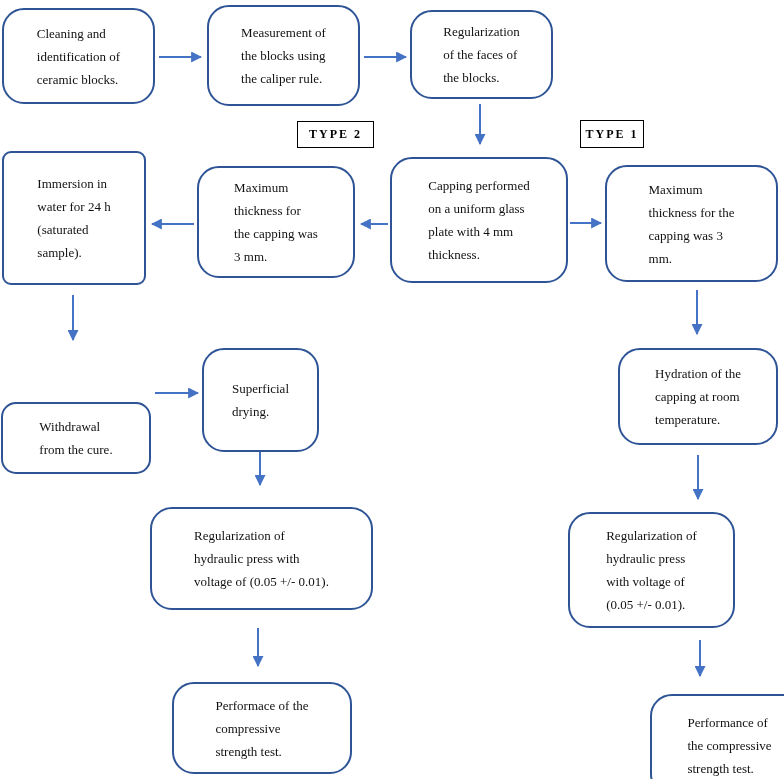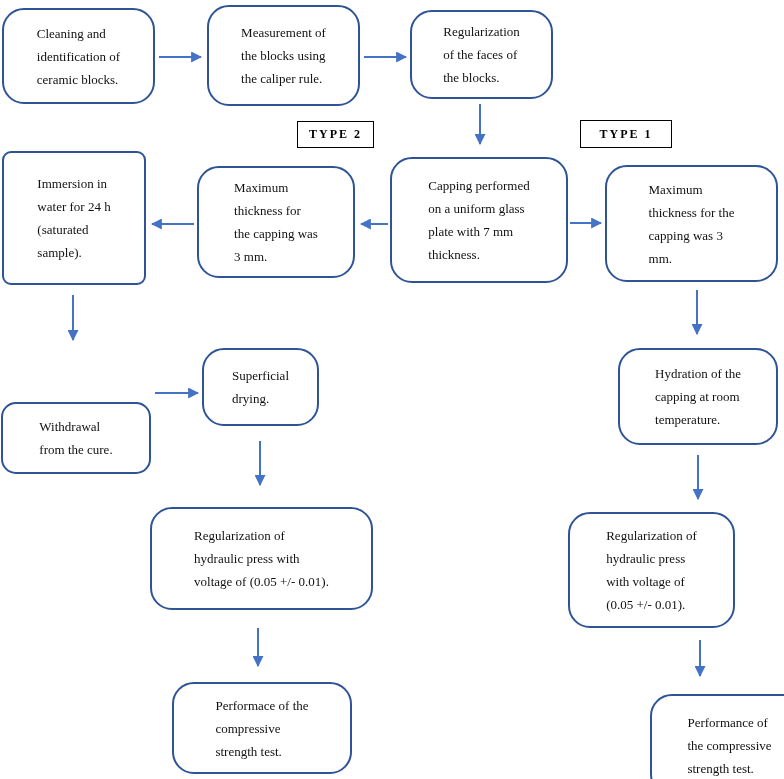--- a/index.html
+++ b/index.html
@@ -71,28 +71,28 @@
   }
   
   #n-cleaning     { left: 2px;   top: 8px;   width: 153px; height: 96px; }
   #n-measurement  { left: 207px; top: 5px;   width: 153px; height: 101px; }
   #n-reg-faces    { left: 410px; top: 10px;  width: 143px; height: 89px; }
   #n-capping      { left: 390px; top: 157px; width: 178px; height: 126px; }
   #n-max-type2    { left: 197px; top: 166px; width: 158px; height: 112px; }
   #n-immersion    { left: 2px;   top: 151px; width: 144px; height: 134px; border-radius: 9px; }
   #n-max-type1    { left: 605px; top: 165px; width: 173px; height: 117px; }
   #n-withdrawal   { left: 1px;   top: 354px; width: 150px; height: 72px; border-radius: 15px; margin-top: 48px; }
-  #n-superficial  { left: 202px; top: 348px; width: 117px; height: 78px; }
+  #n-superficial  { left: 202px; top: 348px; width: 117px; height: 104px; }
   #n-hydration    { left: 618px; top: 348px; width: 160px; height: 97px; }
   #n-reg-type2    { left: 150px; top: 507px; width: 223px; height: 103px; }
   #n-reg-type1    { left: 568px; top: 512px; width: 167px; height: 116px; }
   #n-perf-type2   { left: 172px; top: 682px; width: 180px; height: 92px; }
   #n-perf-type1   { left: 650px; top: 694px; width: 159px; height: 102px; }
   #t-type2        { left: 297px; top: 121px; width: 77px;  height: 27px; }
-  #t-type1        { left: 580px; top: 120px; width: 92px;  height: 28px; }
+  #t-type1        { left: 580px; top: 120px; width: 64px;  height: 28px; }
 </style>
 </head>
 <body>
 
 <div id="canvas">
 
   <svg id="arrow-layer" viewBox="0 0 784 779" xmlns="http://www.w3.org/2000/svg">
     <defs>
       <marker id="ah" viewBox="0 0 10 10" refX="9" refY="5" markerWidth="5.5" markerHeight="5.5" orient="auto-start-reverse">
         <path d="M0,0 L10,5 L0,10 z"></path>
@@ -117,21 +117,21 @@
 identification of
 ceramic blocks.</div>
   <div class="node" id="n-measurement">Measurement of
 the blocks using
 the caliper rule.</div>
   <div class="node" id="n-reg-faces">Regularization
 of the faces of
 the blocks.</div>
   <div class="node" id="n-capping">Capping performed
 on a uniform glass
-plate with 7 mm
+plate with 4 mm
 thickness.</div>
   <div class="node" id="n-max-type2">Maximum
 thickness for
 the capping was
 3 mm.</div>
   <div class="node" id="n-immersion">Immersion in
 water for 24 h
 (saturated
 sample).</div>
   <div class="node" id="n-max-type1">Maximum

